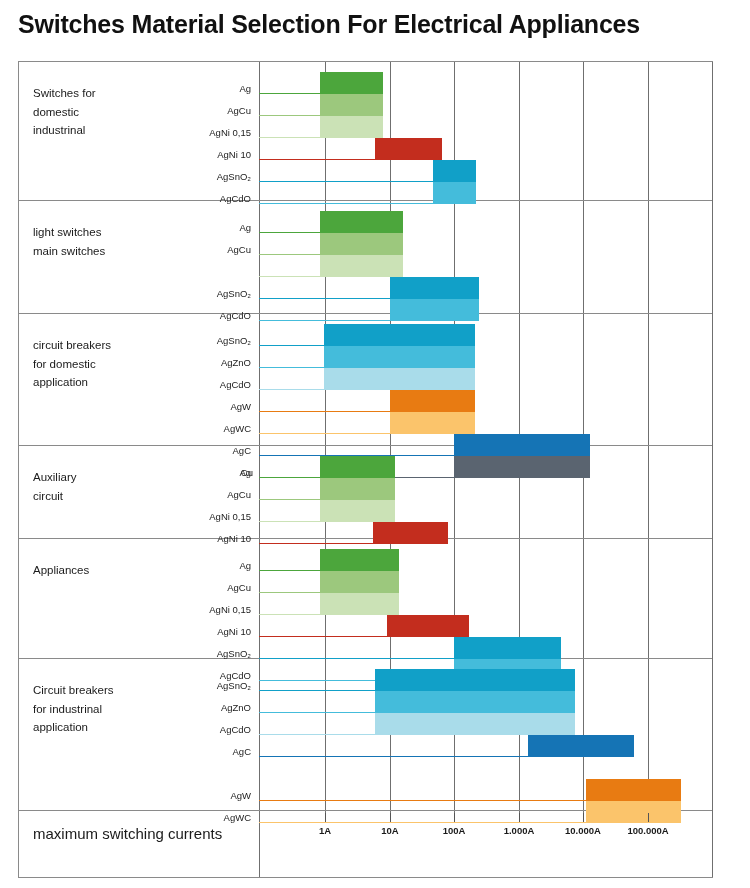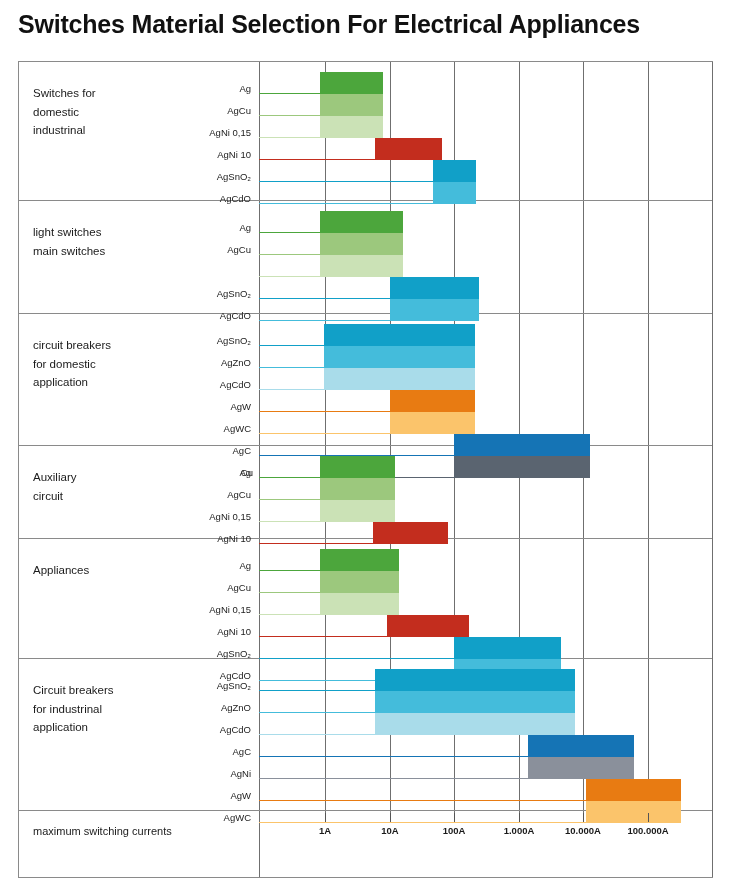--- a/index.html
+++ b/index.html
@@ -91,21 +91,21 @@
     top: 12px;
     font-size: 9.5px;
     font-weight: 700;
     color: #1a1a1a;
     transform: translateX(-50%);
     white-space: nowrap;
   }
   .axis-row-label {
     position: absolute;
     left: 14px; top: 14px;
-    font-size: 11px;
+    font-size: 15px;
     color: #1a1a1a;
   }
 </style>
 </head>
 <body>
 
 <div id="page-title">Switches Material Selection For Electrical Appliances</div>
 
 <div id="chart-frame">
   <div id="grid-layer">
@@ -297,25 +297,20 @@
         <div class="row" style="top: 54px;">
           <div class="row-label" style="right: 461px;">AgCdO</div>
           <div class="leader" style="left: 240px; width: 116.191px; background: rgb(169, 220, 234);"></div>
           <div class="bar" style="left: 356.191px; width: 199.751px; background: rgb(169, 220, 234);"></div>
         </div>
         <div class="row" style="top: 76px;">
           <div class="row-label" style="right: 461px;">AgC</div>
           <div class="leader" style="left: 240px; width: 268.925px; background: rgb(21, 116, 181);"></div>
           <div class="bar" style="left: 508.925px; width: 106.184px; background: rgb(21, 116, 181);"></div>
         </div>
-        <div class="row" style="top: 98px;">
-          <div class="row-label" style="right: 461px;">AgNi</div>
-          <div class="leader" style="left: 240px; width: 268.925px; background: rgb(138, 144, 155);"></div>
-          <div class="bar" style="left: 508.925px; width: 106.184px; background: rgb(138, 144, 155);"></div>
-        </div>
         <div class="row" style="top: 120px;">
           <div class="row-label" style="right: 461px;">AgW</div>
           <div class="leader" style="left: 240px; width: 326.67px; background: rgb(232, 123, 18);"></div>
           <div class="bar" style="left: 566.67px; width: 95.2743px; background: rgb(232, 123, 18);"></div>
         </div>
         <div class="row" style="top: 142px;">
           <div class="row-label" style="right: 461px;">AgWC</div>
           <div class="leader" style="left: 240px; width: 326.67px; background: rgb(251, 196, 107);"></div>
           <div class="bar" style="left: 566.67px; width: 95.2743px; background: rgb(251, 196, 107);"></div>
         </div>

